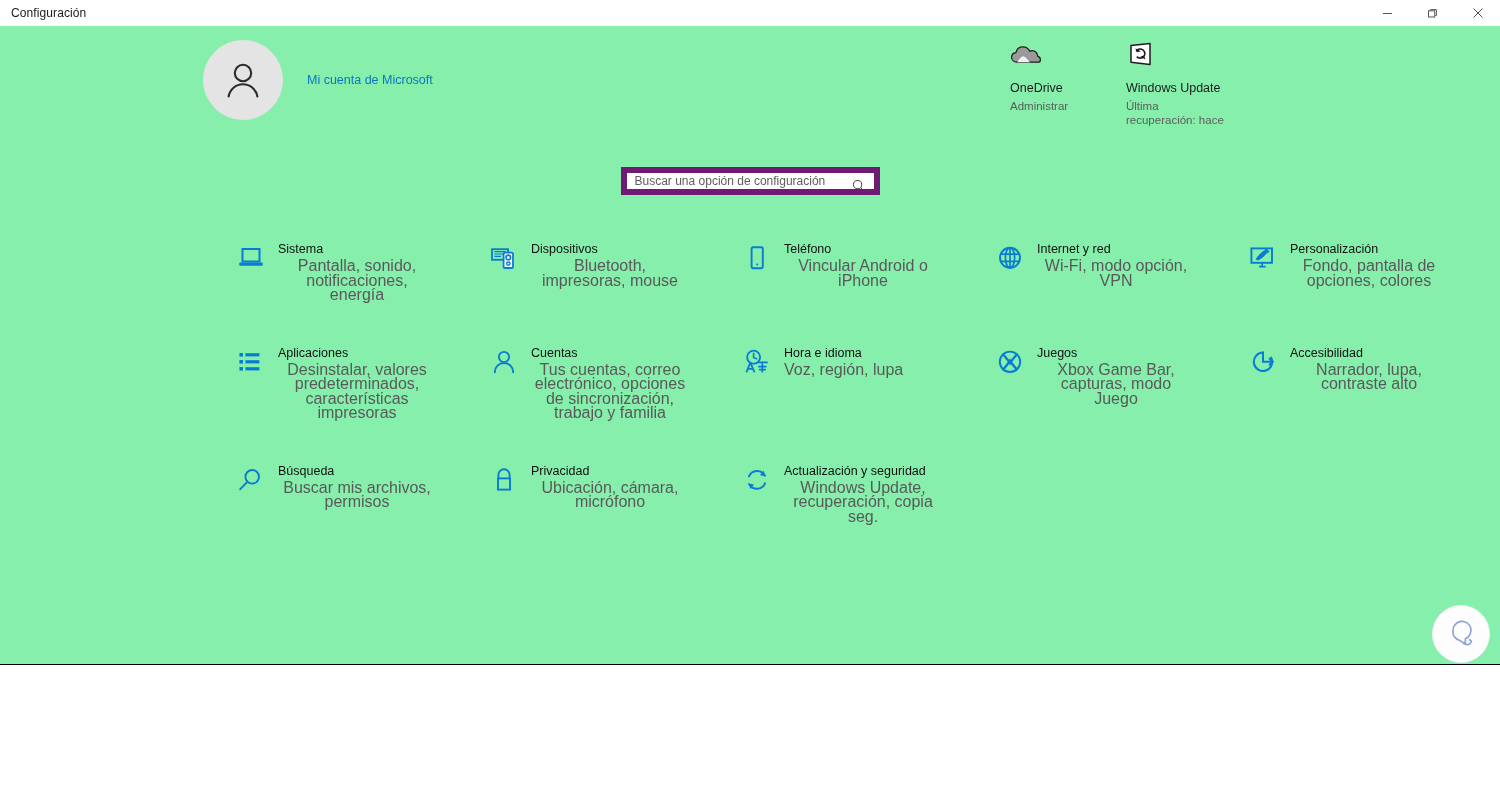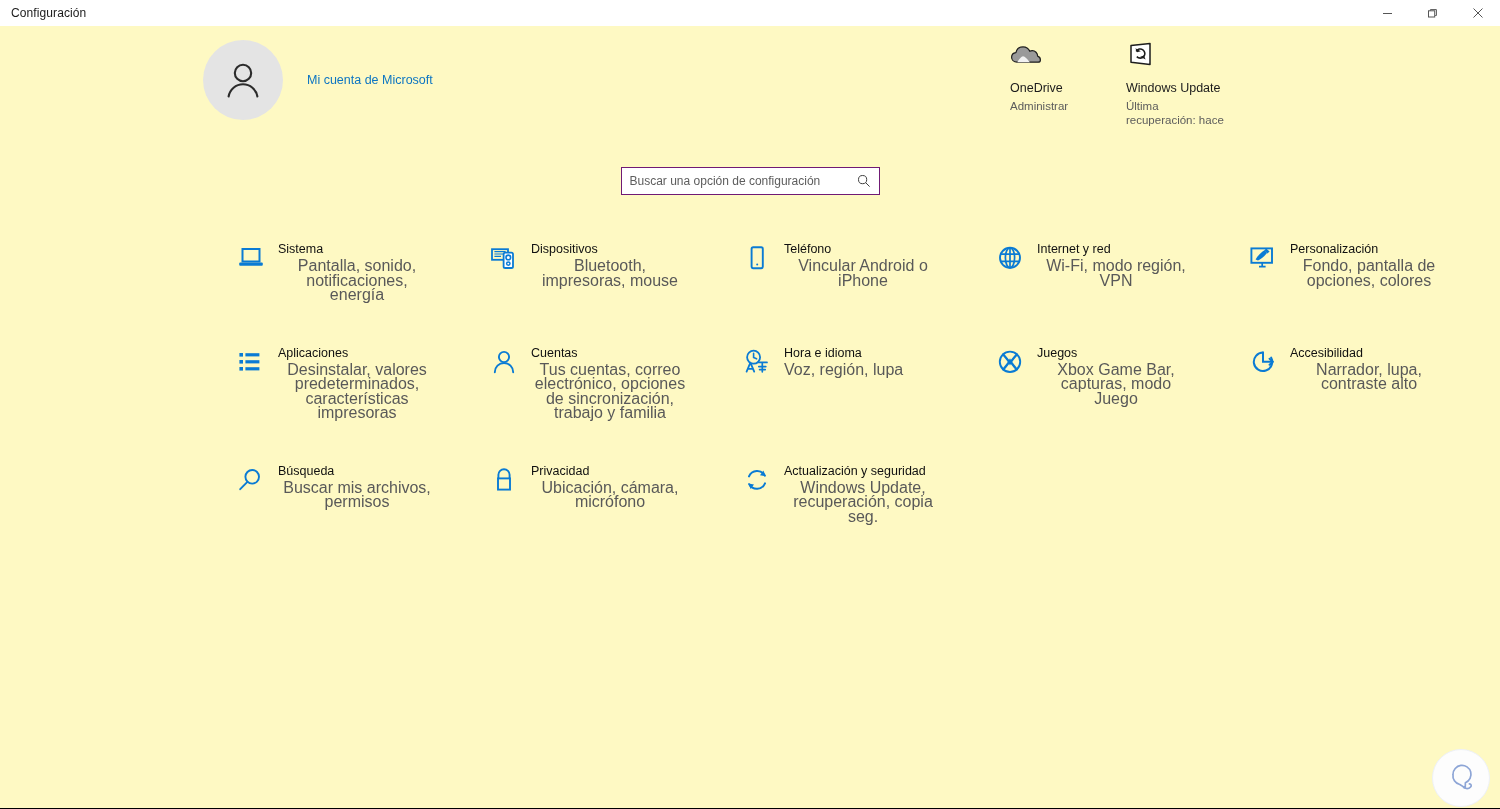--- a/index.html
+++ b/index.html
@@ -2,21 +2,21 @@
 <html><head>
 <meta charset="utf-8">
 <style>
   * { box-sizing: border-box; margin: 0; padding: 0; }
   html, body {
     width: 1500px; height: 809px;
     background: #ffffff;
     font-family: "Liberation Sans", sans-serif;
     overflow: hidden;
   }
-  .window { position: relative; width: 1500px; height: 809px; background: #fef9c3; }
+  .window { position: relative; width: 1500px; height: 665px; background: #86efac; }
 
   
   .titlebar {
     position: absolute; top: 0; left: 0; width: 1500px; height: 26px;
     display: flex; align-items: center; background: #ffffff;
   }
   .titlebar-title {
     font-size: 12px; color: #1a1a1a; padding-left: 11px; letter-spacing: .1px;
   }
   .win-controls { margin-left: auto; display: flex; height: 26px; }
@@ -46,21 +46,21 @@
     font-size: 12.5px; color: #1b1b1b; margin-top: 9px; line-height: 15px;
   }
   .shortcut-sub {
     font-size: 11.5px; color: #5c5c5c; margin-top: 3px; line-height: 14px;
   }
 
   
   .search-wrap { position: absolute; top: 167px; left: 0; width: 1500px; display: flex; justify-content: center; }
   .search-box {
     position: relative; width: 259px; height: 28px;
-    border: 1px solid #701a75; background: #fff;
+    border: 6px solid #701a75; background: #fff;
     display: flex; align-items: center;
   }
   .search-input {
     border: 0; outline: 0; background: transparent;
     font-family: "Liberation Sans", sans-serif; font-size: 12px; color: #3b3b3b;
     padding: 0 26px 0 8px; width: 100%; height: 26px;
   }
   .search-input::placeholder { color: #5d5d5d; opacity: 1; }
   .search-icon-btn {
     position: absolute; right: 5px; top: 0; height: 26px; width: 20px;
@@ -230,21 +230,21 @@
     <div class="tile">
       <div class="tile-icon">
         <svg width="30" height="26" viewBox="0 0 30 26">
           <circle cx="15" cy="12.8" r="10" fill="none" stroke="#0a7bd4" stroke-width="1.9"></circle>
           <ellipse cx="15" cy="12.8" rx="4.6" ry="10" fill="none" stroke="#0a7bd4" stroke-width="1.7"></ellipse>
           <path d="M5.4 9.2 H24.6 M5.4 16.4 H24.6 M15 2.8 V22.8" stroke="#0a7bd4" stroke-width="1.7"></path>
         </svg>
       </div>
       <div class="tile-text">
         <div class="tile-title">Internet y red</div>
-        <div class="tile-sub">Wi-Fi, modo región, VPN</div>
+        <div class="tile-sub">Wi-Fi, modo opción, VPN</div>
       </div>
     </div>
 
     <div class="tile">
       <div class="tile-icon">
         <svg width="30" height="26" viewBox="0 0 30 26">
           <rect x="3.4" y="3.4" width="20.6" height="14.4" fill="none" stroke="#0a7bd4" stroke-width="1.9"></rect>
           <path d="M11 21.6 H17.6 M14.2 17.8 V21.6" stroke="#0a7bd4" stroke-width="1.7"></path>
           <path d="M7.6 14.6 C9 11.6 12.4 7.8 16.4 5.2 L19 8 C16.2 11.6 12.6 14.4 10 15.6 Z" fill="#0a7bd4"></path>
           <path d="M18.2 3.4 L21.6 6.6 L19.4 8.6 L16.2 5.4 Z" fill="#0a7bd4"></path>

